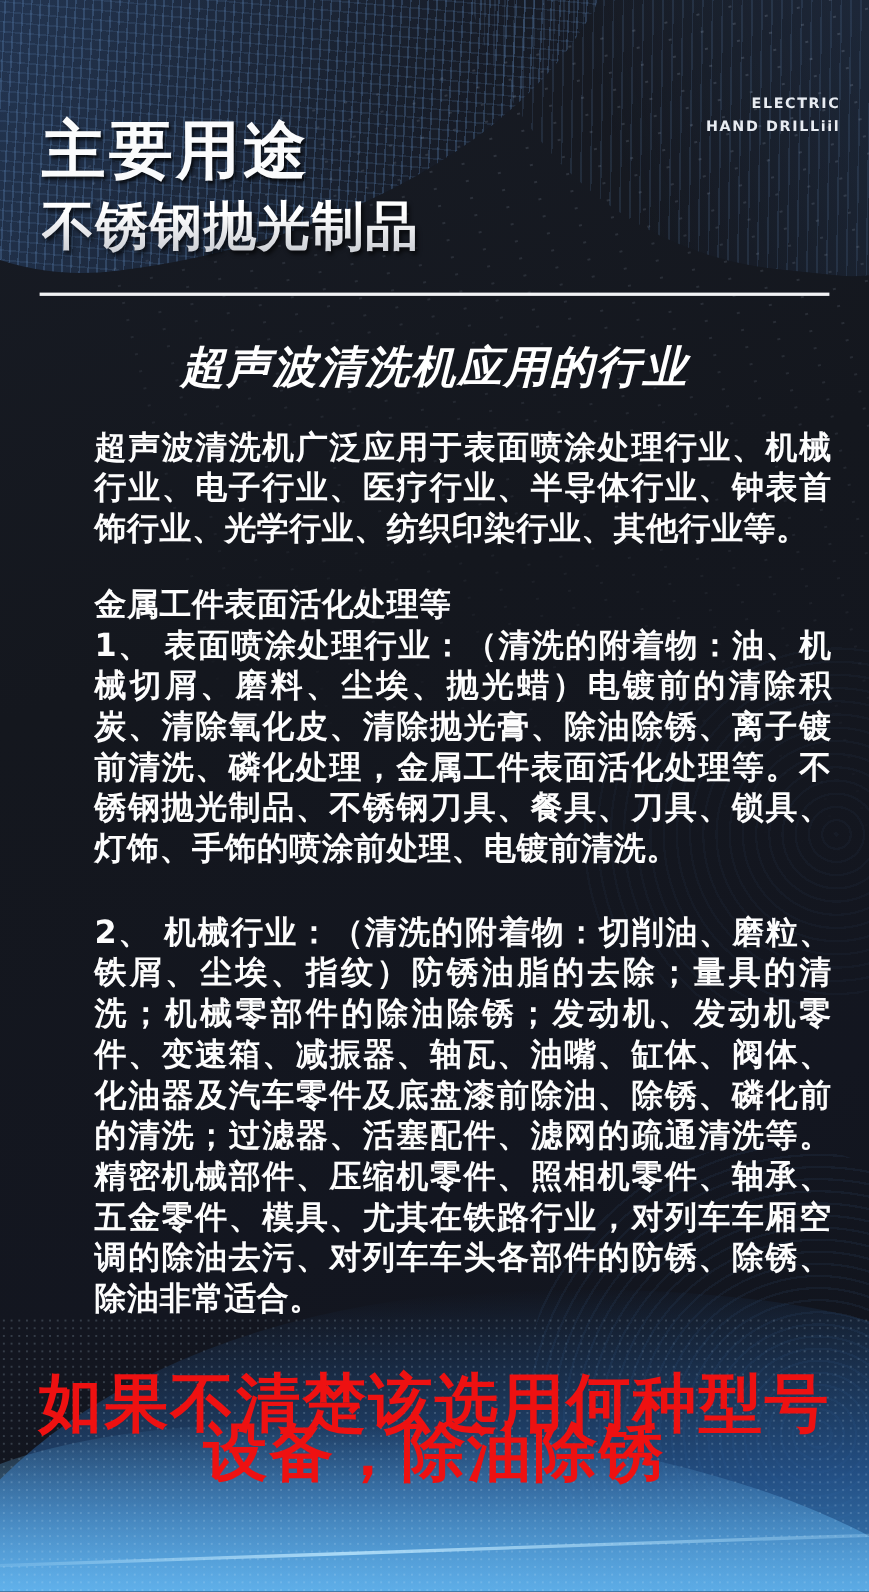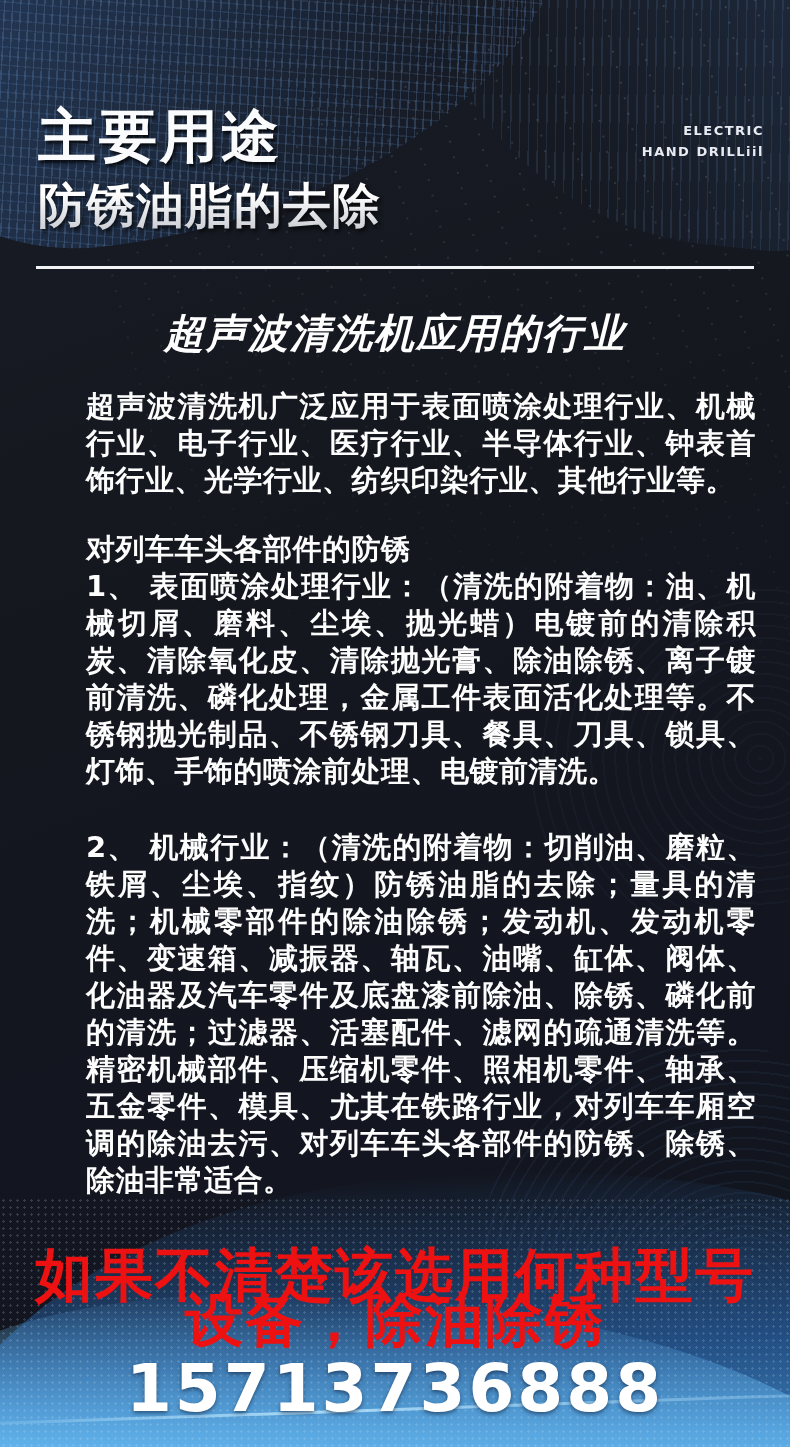--- a/index.html
+++ b/index.html
@@ -83,21 +83,21 @@
     position:absolute;top:174px;left:38px;
     font-size:48px;font-weight:900;letter-spacing:1px;
     color:#eef0f2;
     background:linear-gradient(180deg,#ffffff 30%,#c9ccd2 90%);
     -webkit-background-clip:text;background-clip:text;
     -webkit-text-fill-color:transparent;
     text-shadow:none;
     filter:drop-shadow(2px 3px 2px rgba(0,0,0,0.7));
   }
   .brand{
-    position:absolute;top:120px;right:26px;text-align:right;
+    position:absolute;top:84px;right:26px;text-align:right;
     font-size:13px;font-weight:700;color:#e8ecf2;letter-spacing:1.5px;line-height:21px;
   }
   .divider{
     position:absolute;top:266px;left:36px;width:718px;height:3px;background:#f2f3f5;
   }
   .heading{
     position:absolute;top:306px;left:0;width:100%;text-align:center;
     font-size:40px;font-weight:900;color:#ffffff;letter-spacing:2px;font-style:italic;
   }
   .body-text{
@@ -130,30 +130,29 @@
   <div class="layer mesh-top-right"></div>
   <div class="layer dots-top"></div>
   <div class="layer swirl-mid-right"></div>
   <div class="layer swirl-bottom-right"></div>
   <div class="layer wave1"></div>
   <div class="layer wave2"></div>
   <div class="layer wave-crest"></div>
   <div class="layer wave-dots"></div>
 
   <div class="title">主要用途</div>
-  <div class="subtitle">防锈油脂的去除</div>
+  <div class="subtitle">不锈钢抛光制品</div>
   <div class="brand">
     <div>ELECTRIC</div>
     <div>HAND DRILLiil</div>
   </div>
   <div class="divider"></div>
 
   <div class="heading">超声波清洗机应用的行业</div>
   <div class="body-text para-intro">超声波清洗机广泛应用于表面喷涂处理行业、机械行业、电子行业、医疗行业、半导体行业、钟表首饰行业、光学行业、纺织印染行业、其他行业等。</div>
-  <div class="body-text list-heading">对列车车头各部件的防锈</div>
+  <div class="body-text list-heading">金属工件表面活化处理等</div>
   <div class="body-text item-1">1、 表面喷涂处理行业：（清洗的附着物：油、机械切屑、磨料、尘埃、抛光蜡）电镀前的清除积炭、清除氧化皮、清除抛光膏、除油除锈、离子镀前清洗、磷化处理，金属工件表面活化处理等。不锈钢抛光制品、不锈钢刀具、餐具、刀具、锁具、灯饰、手饰的喷涂前处理、电镀前清洗。</div>
   <div class="body-text item-2">2、 机械行业：（清洗的附着物：切削油、磨粒、铁屑、尘埃、指纹）防锈油脂的去除；量具的清洗；机械零部件的除油除锈；发动机、发动机零件、变速箱、减振器、轴瓦、油嘴、缸体、阀体、化油器及汽车零件及底盘漆前除油、除锈、磷化前的清洗；过滤器、活塞配件、滤网的疏通清洗等。精密机械部件、压缩机零件、照相机零件、轴承、五金零件、模具、尤其在铁路行业，对列车车厢空调的除油去污、对列车车头各部件的防锈、除锈、除油非常适合。</div>
 
   <div class="cta-line cta-line1">如果不清楚该选用何种型号</div>
   <div class="cta-line cta-line2">设备，除油除锈</div>
-  <div class="phone">15713736888</div>
 
 </div>
 
 </body></html>

